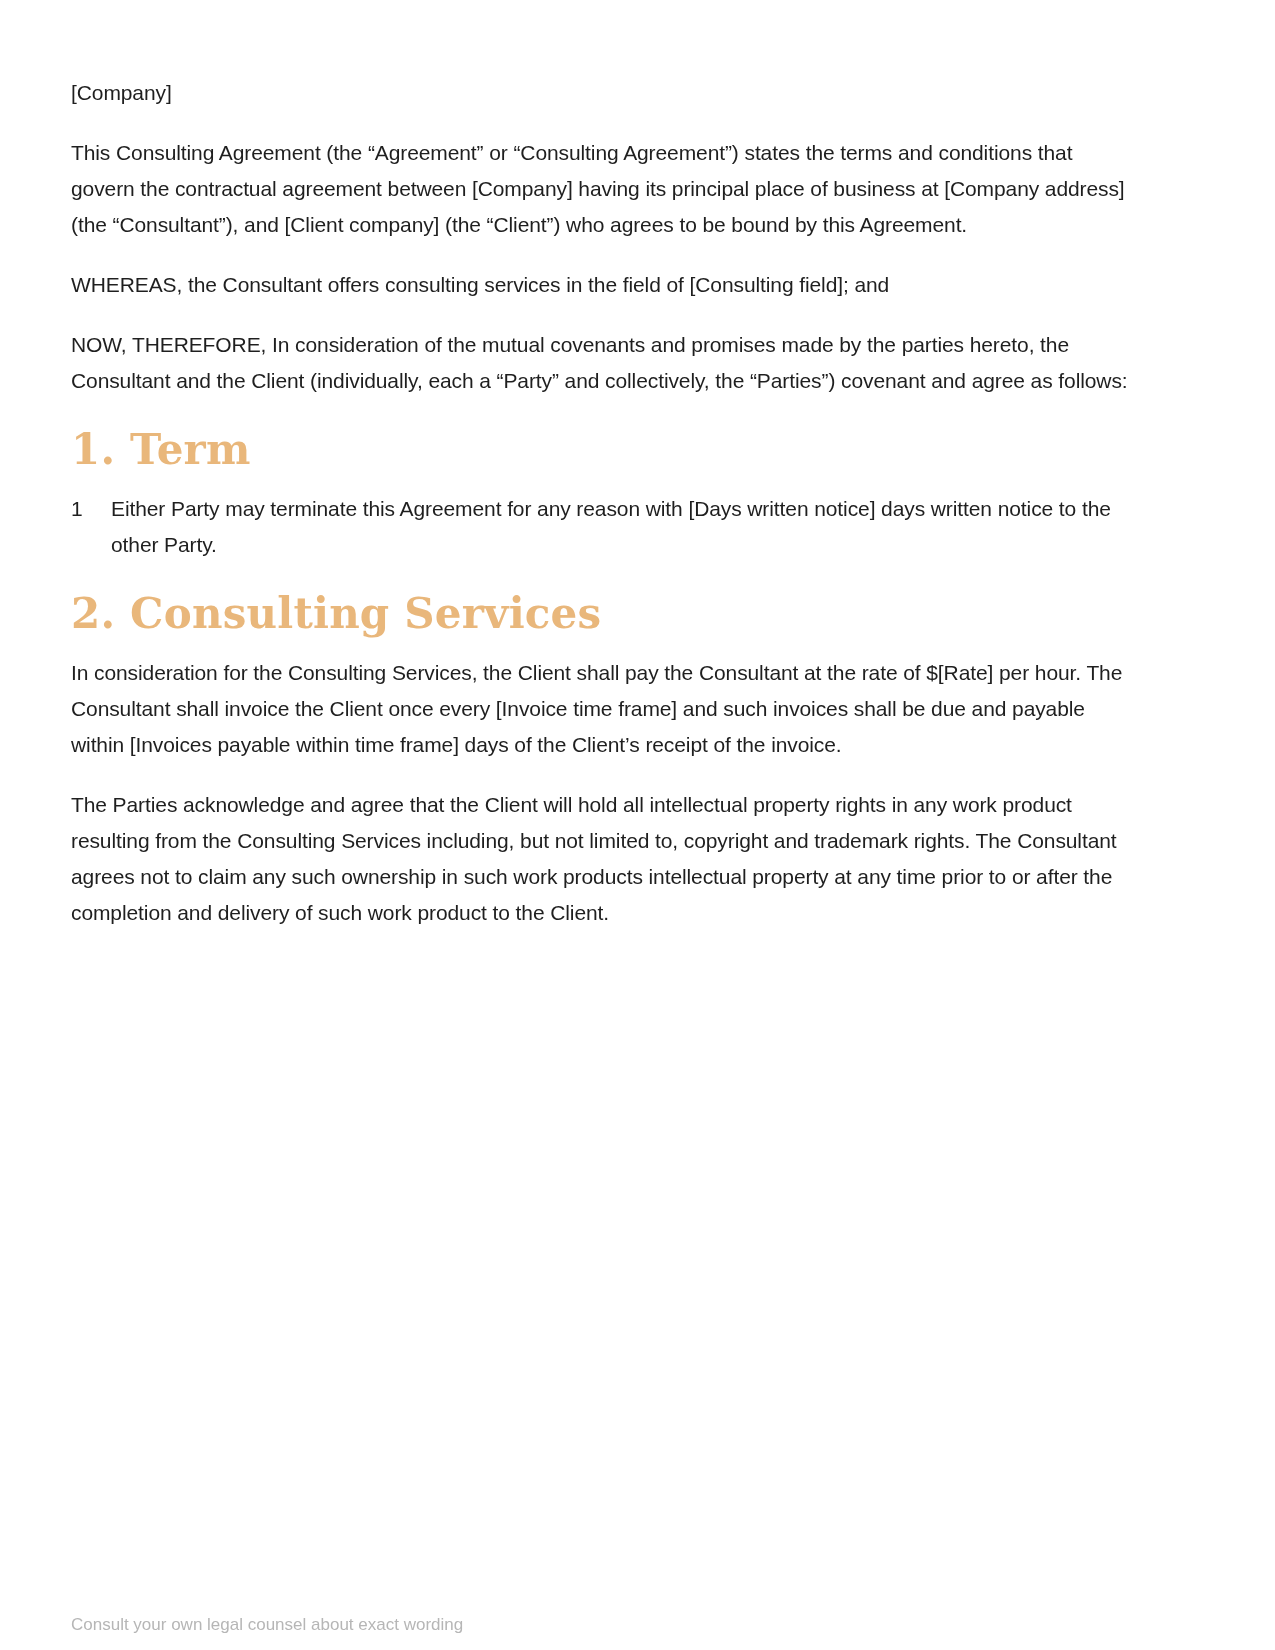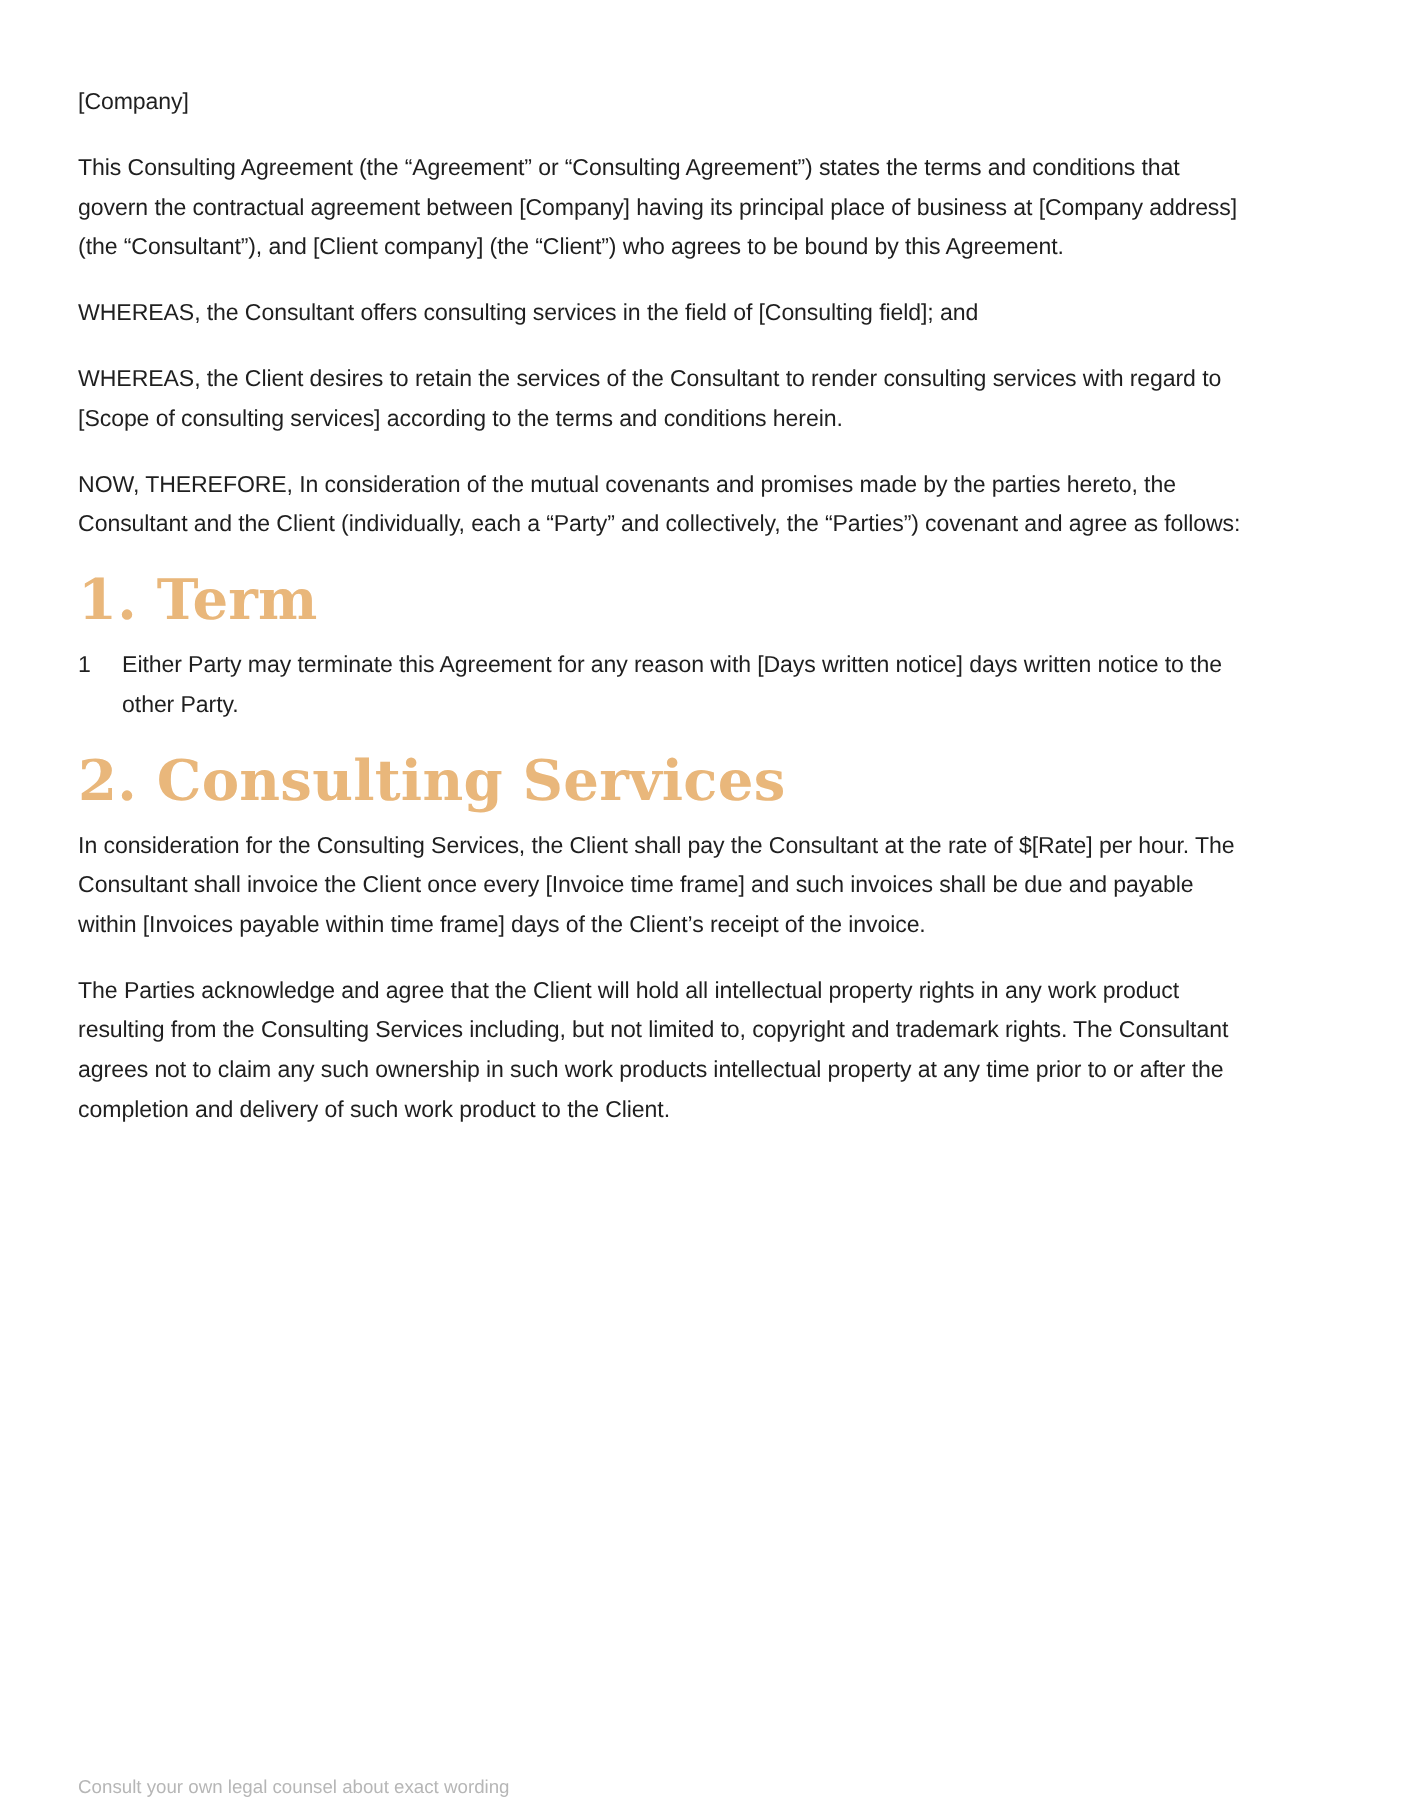--- a/index.html
+++ b/index.html
@@ -21,21 +21,21 @@
   .body-text {
     font-size: 21px;
     line-height: 36px;
     margin: 0 0 24px 0;
     max-width: 1134px;
     letter-spacing: -0.1px;
   }
   .section-heading {
     font-family: "DejaVu Serif", "Liberation Serif", serif;
     font-weight: 700;
-    font-size: 51px;
+    font-size: 42px;
     line-height: 46px;
     color: #e9b77b;
     margin: 28px 0 18px 0;
     letter-spacing: 0.2px;
   }
   .num-list {
     list-style: none;
     margin: 0 0 24px 0;
     padding: 0;
     max-width: 1134px;
@@ -67,21 +67,20 @@
 <body>
 
 <div class="page">
 
   <p class="body-text">[Company]</p>
 
   <p class="body-text">This Consulting Agreement (the “Agreement” or “Consulting Agreement”) states the terms and conditions that govern the contractual agreement between [Company] having its principal place of business at [Company address] (the “Consultant”), and [Client company] (the “Client”) who agrees to be bound by this Agreement.</p>
 
   <p class="body-text">WHEREAS, the Consultant offers consulting services in the field of [Consulting field]; and</p>
 
-  <p class="body-text">WHEREAS, the Client desires to retain the services of the Consultant to render consulting services with regard to [Scope of consulting services] according to the terms and conditions herein.</p>
 
   <p class="body-text">NOW, THEREFORE, In consideration of the mutual covenants and promises made by the parties hereto, the Consultant and the Client (individually, each a “Party” and collectively, the “Parties”) covenant and agree as follows:</p>
 
   <h2 class="section-heading">1. Term</h2>
 
 
   <ol class="num-list">
     <li class="num-item">
       <span class="num-marker">1</span>
       <span class="num-text">Either Party may terminate this Agreement for any reason with [Days written notice] days written notice to the other Party.</span>

